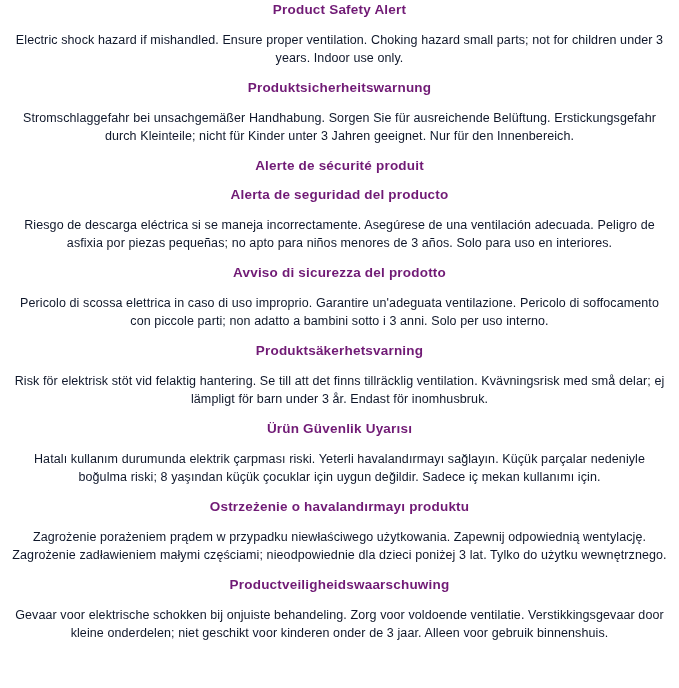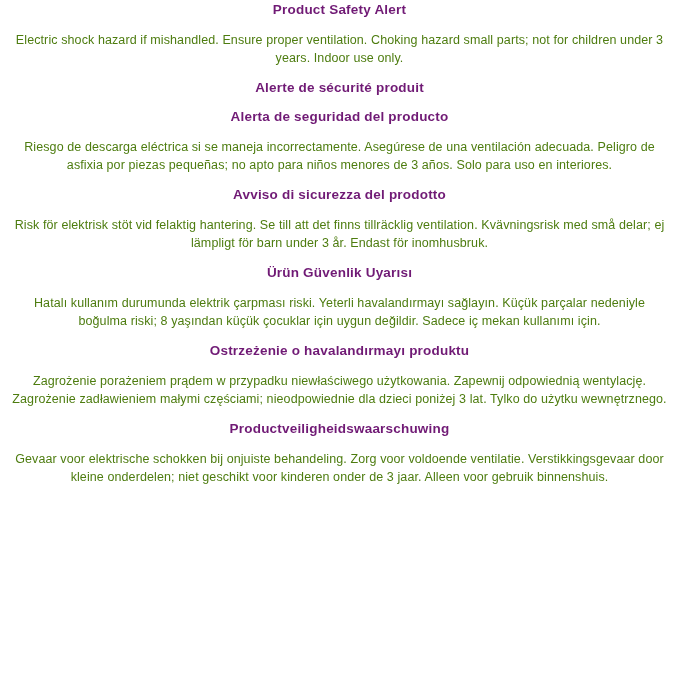--- a/index.html
+++ b/index.html
@@ -27,51 +27,57 @@
     text-align: center;
     margin: 13px 0;
     letter-spacing: 0.2px;
   }
   .safety-section:first-child h2 {
     margin-top: 0;
   }
   .safety-section p {
     font-size: 12.5px;
     line-height: 18px;
-    color: #4d7c0f;
+    color: #0f172a;
     text-align: center;
     margin: 13px 0;
     letter-spacing: 0.1px;
   }
 </style>
 </head>
 <body>
 
 <div class="page">
 
   <section class="safety-section">
     <h2>Product Safety Alert</h2>
     <p>Electric shock hazard if mishandled. Ensure proper ventilation. Choking hazard small parts; not for children under 3 years. Indoor use only.</p>
   </section>
 
+  <section class="safety-section">
+    <h2>Produktsicherheitswarnung</h2>
+    <p>Stromschlaggefahr bei unsachgemäßer Handhabung. Sorgen Sie für ausreichende Belüftung. Erstickungsgefahr durch Kleinteile; nicht für Kinder unter 3 Jahren geeignet. Nur für den Innenbereich.</p>
+  </section>
 
   <section class="safety-section">
     <h2>Alerte de sécurité produit</h2>
   </section>
 
   <section class="safety-section">
     <h2>Alerta de seguridad del producto</h2>
     <p>Riesgo de descarga eléctrica si se maneja incorrectamente. Asegúrese de una ventilación adecuada. Peligro de asfixia por piezas pequeñas; no apto para niños menores de 3 años. Solo para uso en interiores.</p>
   </section>
 
   <section class="safety-section">
     <h2>Avviso di sicurezza del prodotto</h2>
+    <p>Pericolo di scossa elettrica in caso di uso improprio. Garantire un'adeguata ventilazione. Pericolo di soffocamento con piccole parti; non adatto a bambini sotto i 3 anni. Solo per uso interno.</p>
   </section>
 
   <section class="safety-section">
+    <h2>Produktsäkerhetsvarning</h2>
     <p>Risk för elektrisk stöt vid felaktig hantering. Se till att det finns tillräcklig ventilation. Kvävningsrisk med små delar; ej lämpligt för barn under 3 år. Endast för inomhusbruk.</p>
   </section>
 
   <section class="safety-section">
     <h2>Ürün Güvenlik Uyarısı</h2>
     <p>Hatalı kullanım durumunda elektrik çarpması riski. Yeterli havalandırmayı sağlayın. Küçük parçalar nedeniyle boğulma riski; 8 yaşından küçük çocuklar için uygun değildir. Sadece iç mekan kullanımı için.</p>
   </section>
 
   <section class="safety-section">
     <h2>Ostrzeżenie o havalandırmayı produktu</h2>

